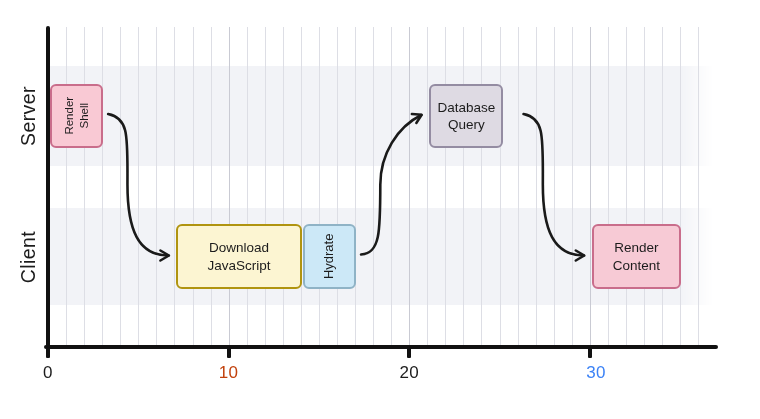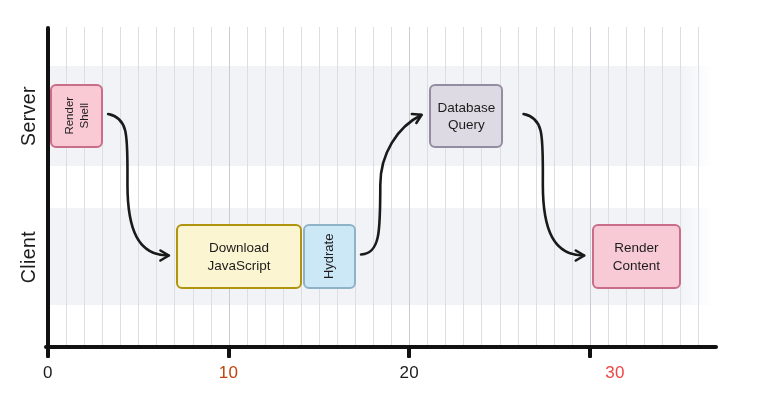--- a/index.html
+++ b/index.html
@@ -72,21 +72,21 @@
   <div class="axis-y" id="axisY" style="background: rgb(17, 17, 17);"></div>
   <div class="axis-x" id="axisX" style="background: rgb(17, 17, 17);"></div>
   <div id="ticks">
       <div class="tick" style="left: 46px; background: rgb(17, 17, 17);"></div>
       <div class="tick-label" style="left: 48px; color: rgb(28, 28, 28);">0</div>
       <div class="tick" style="left: 226.6px; background: rgb(17, 17, 17);"></div>
       <div class="tick-label" style="left: 228.6px; color: #c2410c;">10</div>
       <div class="tick" style="left: 407.2px; background: rgb(17, 17, 17);"></div>
       <div class="tick-label" style="left: 409.2px; color: rgb(28, 28, 28);">20</div>
       <div class="tick" style="left: 587.8px; background: rgb(17, 17, 17);"></div>
-      <div class="tick-label" style="left: 615px; color: #ef4444;">30</div>
+      <div class="tick-label" style="left: 596px; color: #3b82f6;">30</div>
     </div>
   <div id="rowLabels">
       <div class="row-label" style="top: 116px; color: rgb(28, 28, 28);">Server</div>
       <div class="row-label" style="top: 256.5px; color: rgb(28, 28, 28);">Client</div>
     </div>
   <div id="tasks">
       <div class="task rot" style="left: 50px; top: 84px; width: 53.2px; height: 64px; background: rgb(249, 201, 212); border-color: rgb(201, 109, 139);">
         <div class="lbl" style="font-size: 11.5px; color: rgb(28, 28, 28);">Render<br>Shell</div>
       </div>
       <div class="task" style="left: 176.4px; top: 224px; width: 125.4px; height: 65px; background: rgb(252, 245, 210); border-color: rgb(176, 148, 16);">

